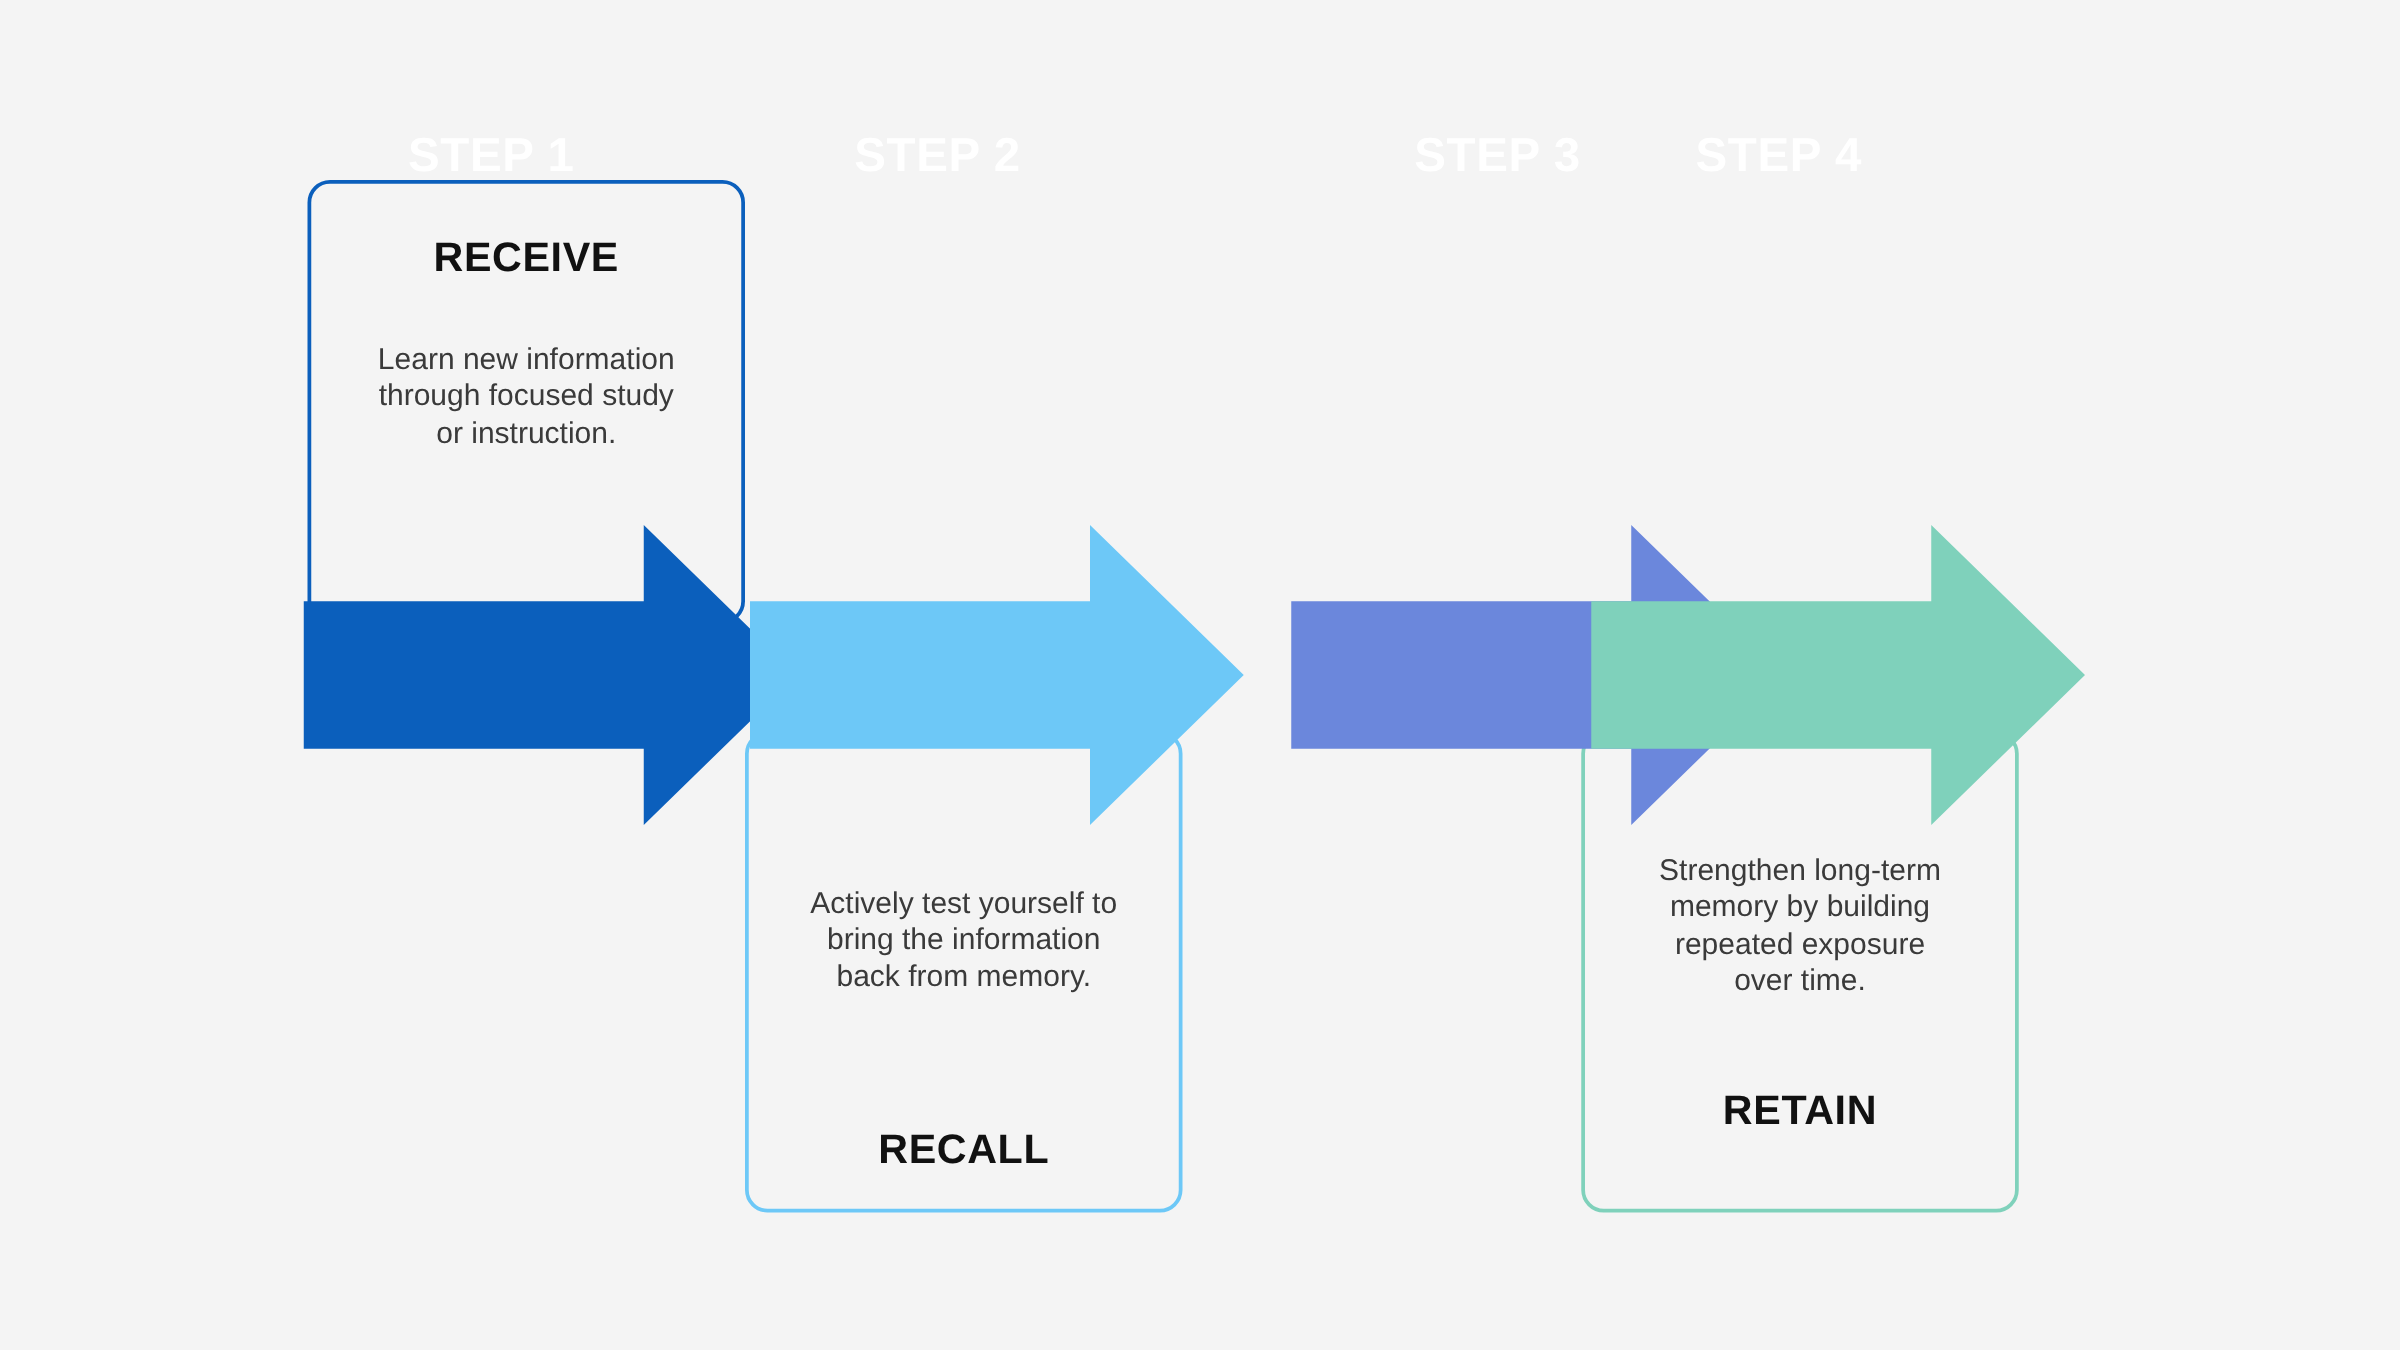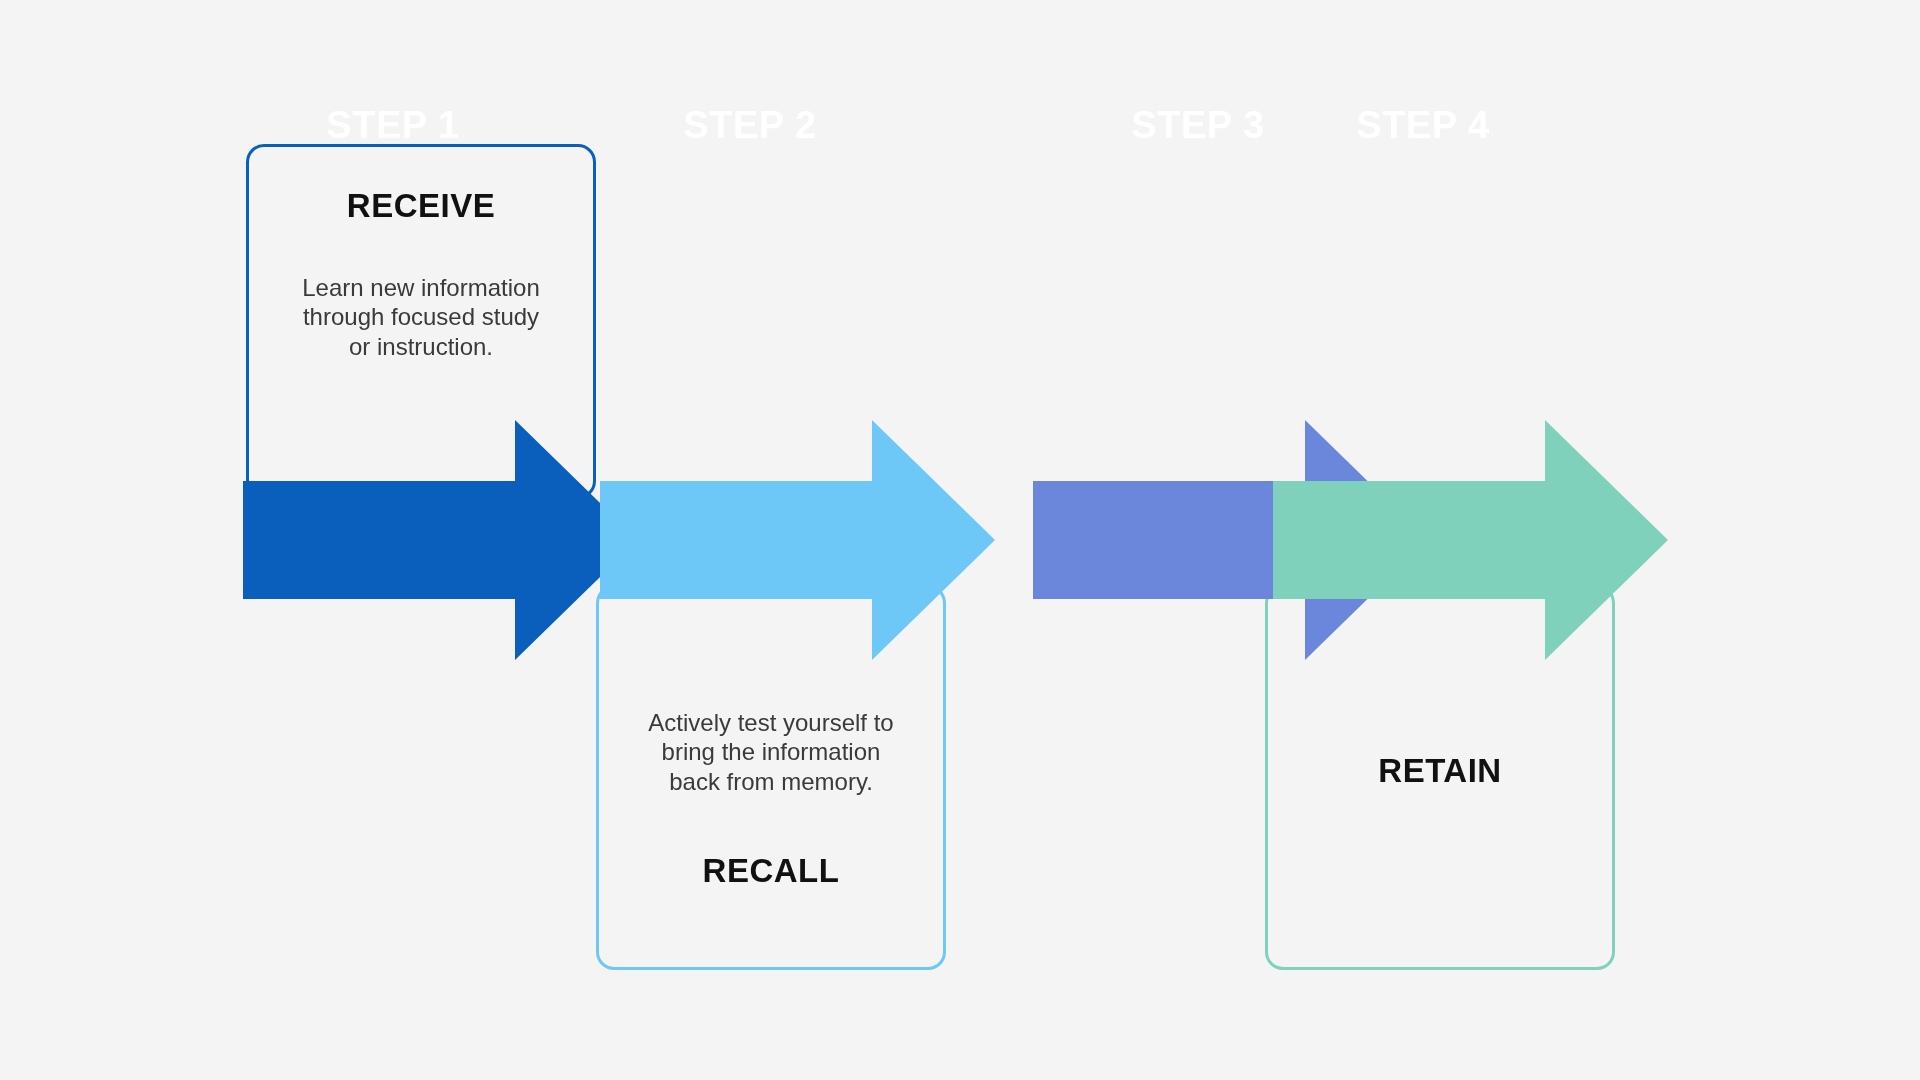--- a/index.html
+++ b/index.html
@@ -73,20 +73,21 @@
   #card-3 .card-body { margin-top: 48px; }
 
   
   #card-2 {
     left: 596px;
     top: 585px;
     width: 350px;
     height: 385px;
     border-color: #6DC8F7;
     padding-top: 120px;
+    gap: 48px;
   }
   #card-2 .card-title { margin-top: 56px; }
 
   
   #card-4 {
     left: 1265px;
     top: 585px;
     width: 350px;
     height: 385px;
     border-color: #7FD1BB;
@@ -143,20 +144,24 @@
 
 
   <div class="card" id="card-2" style="border-color: rgb(109, 200, 247);">
     <div class="card-body">Actively test yourself to
 bring the information
 back from memory.</div>
     <div class="card-title">RECALL</div>
   </div>
 
   <div class="card" id="card-4" style="border-color: rgb(127, 209, 187);">
+    <div class="card-body">Strengthen long-term
+memory by building
+repeated exposure
+over time.</div>
     <div class="card-title">RETAIN</div>
   </div>
 
   <div class="arrow" id="arrow-1">
     <svg width="420" height="250" viewBox="0 0 420 250" aria-hidden="true">
       <polygon points="0,66 272,66 272,5 395,125 272,245 272,184 0,184" fill="#0B5FBC"></polygon>
     </svg>
   </div>
   <div class="arrow-label" id="label-1">STEP 1</div>
 

